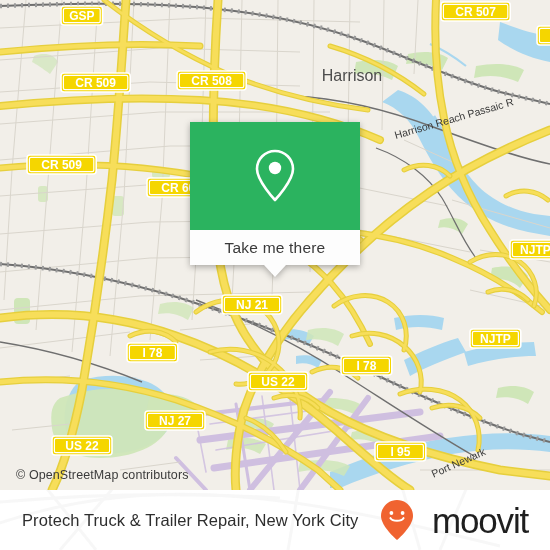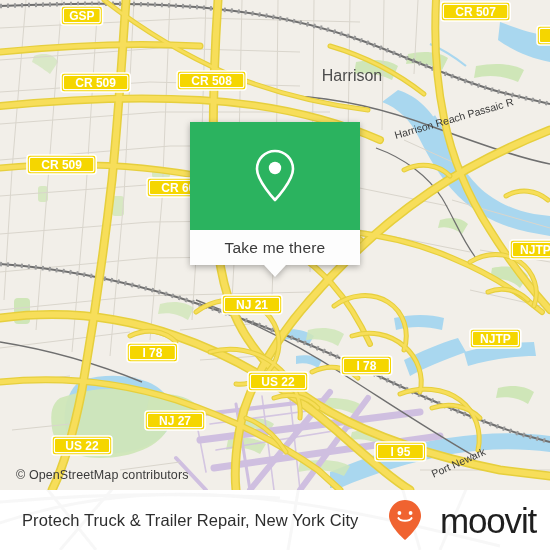--- a/index.html
+++ b/index.html
@@ -93,21 +93,21 @@
     left: 0; top: 0;
     width: 550px; height: 60px;
     opacity: 0.35;
   }
   #footer-inner {
     position: relative;
     height: 60px;
     display: flex;
     align-items: center;
     justify-content: space-between;
-    padding: 0 14px 0 22px;
+    padding: 0 22px 0 22px;
     box-sizing: border-box;
   }
   #place-title {
     font-size: 16.5px;
     color: #2e2e2e;
     letter-spacing: 0.1px;
     white-space: nowrap;
   }
   #brand {
     display: flex;

